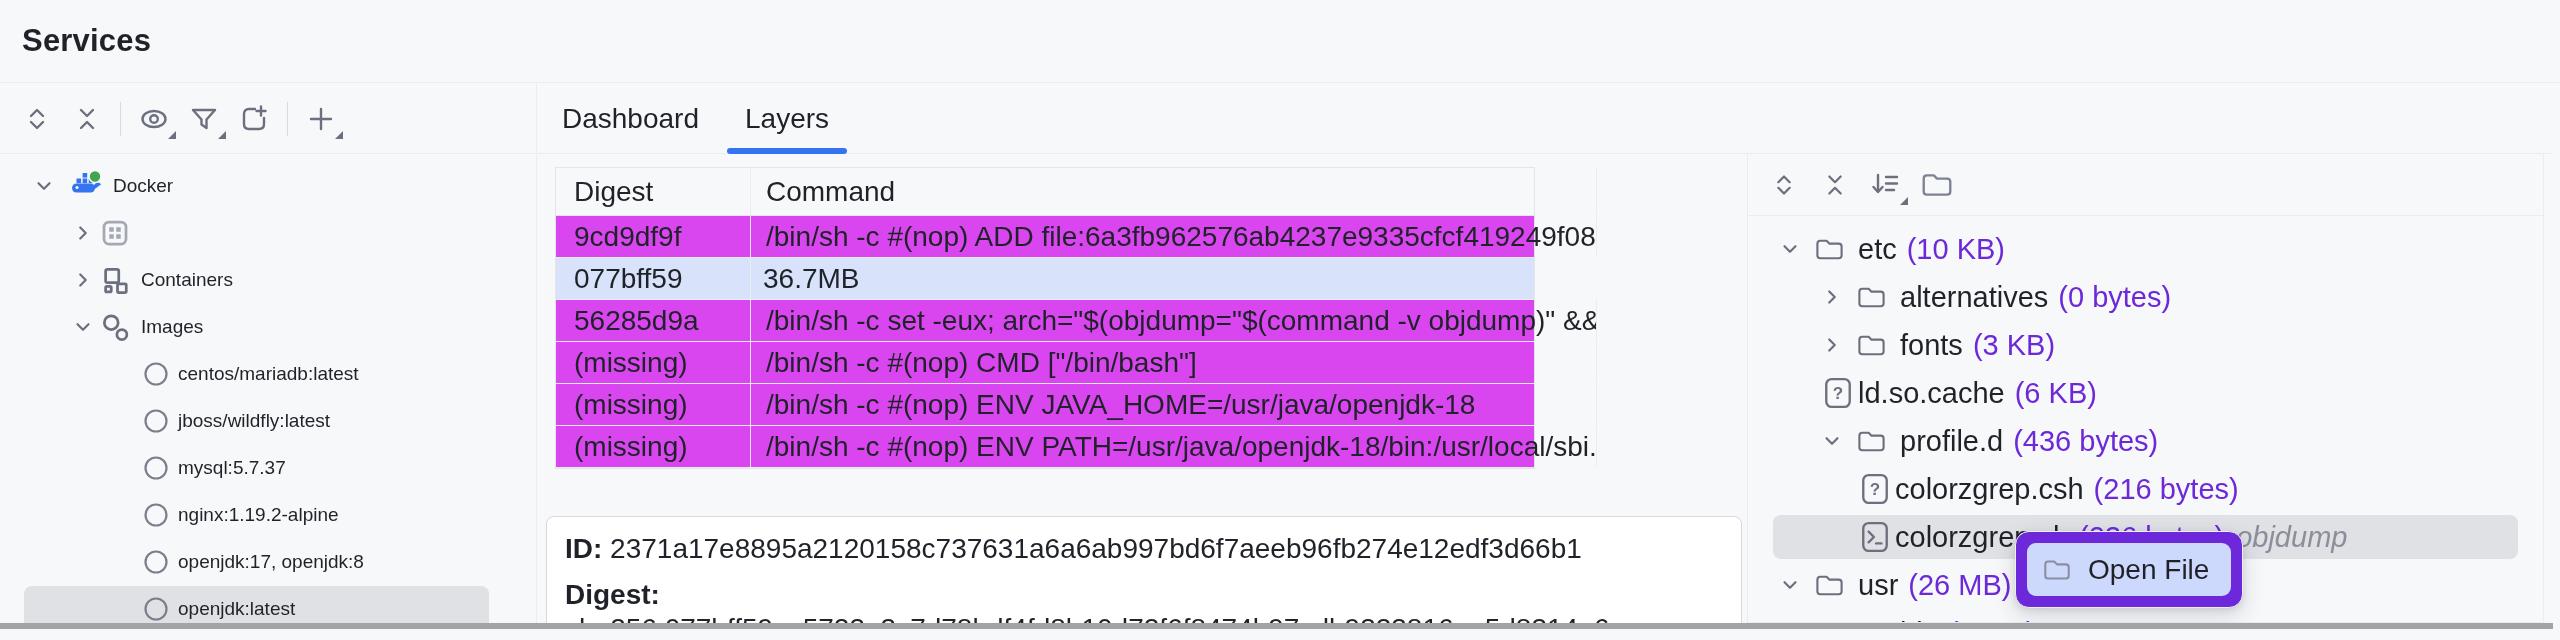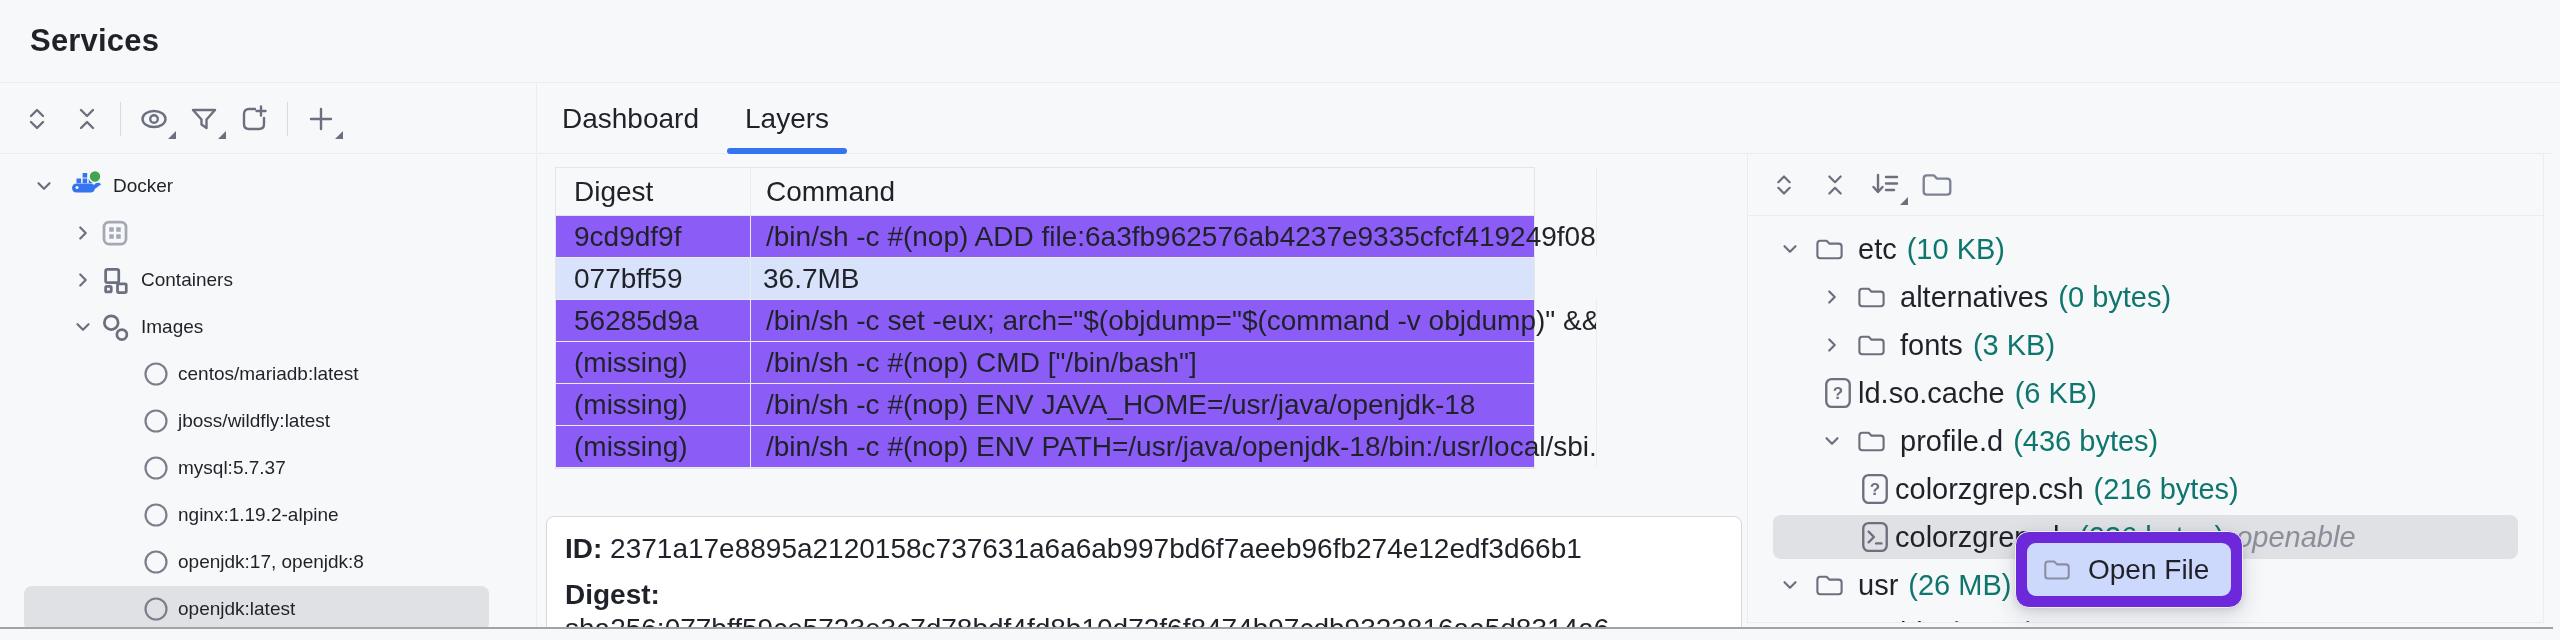--- a/index.html
+++ b/index.html
@@ -3,24 +3,24 @@
 <meta charset="utf-8">
 <style>
   * { margin:0; padding:0; box-sizing:border-box; }
   html,body { background:#e8eaed; }
   .page {
     position:relative; width:2560px; height:640px; background:#f7f8fa;
     font-family:"Liberation Sans","DejaVu Sans",sans-serif; color:#1f2228;
     overflow:hidden;
   }
   
-  .hdr { position:absolute; top:0; left:0; right:0; height:83px; border-bottom:1px solid #ebecf0; display:flex; align-items:center; padding-left:30px; }
+  .hdr { position:absolute; top:0; left:0; right:0; height:83px; border-bottom:1px solid #ebecf0; display:flex; align-items:center; padding-left:22px; }
   .hdr-title { font-size:31px; font-weight:bold; letter-spacing:.2px; }
   
-  .body { position:absolute; top:84px; left:0; right:7px; height:545px; background:#f7f8fa; border-bottom:2px solid #a3a3a3; overflow:hidden; }
+  .body { position:absolute; top:84px; left:0; right:7px; height:545px; background:#f7f8fa; border-bottom:6px solid #a3a3a3; overflow:hidden; }
   .subrow { position:absolute; top:0; left:0; right:0; height:70px; border-bottom:1px solid #ebecf0; }
   
   .ltoolbar { position:absolute; left:0; top:0; width:537px; height:70px; border-right:1px solid #ebecf0; display:flex; align-items:center; padding-left:20px; gap:16px; }
   .tbtn { width:34px; height:34px; display:flex; align-items:center; justify-content:center; }
   .tsep { width:1px; height:34px; background:#d9dbe0; }
   .dd { position:relative; }
   .dd::after { content:""; position:absolute; right:-5px; bottom:-3px; border-left:8px solid transparent; border-bottom:8px solid #6c707e; }
   
   .tabs { position:absolute; left:538px; top:0; height:70px; display:flex; align-items:center; padding-left:24px; gap:46px; }
   .tab { position:relative; height:70px; display:flex; align-items:center; font-size:28px; color:#1f2228; }
@@ -33,21 +33,21 @@
   .sel-gray { position:relative; }
   .sel-gray::before { content:""; position:absolute; left:24px; right:47px; top:1px; bottom:1px; background:#dfe1e5; border-radius:8px; }
   .trow > * { position:relative; }
   .ind0 { padding-left:33px; } .ind0 .chev { margin-right:12px; } .ind0 .nico { margin-right:10px; }
   .ind1 { padding-left:72px; } .ind1 .chev { margin-right:6px;  } .ind1 .nico { margin-right:11px; }
   .ind2 { padding-left:143px; } .ind2 .nico { margin-right:9px; }
   
   .midc { position:absolute; left:538px; top:71px; width:1209px; bottom:0; overflow:hidden; }
   .ltable { position:absolute; left:17px; top:12px; width:980px; background:#fff; border:1px solid #e3e5e9; }
   .thead { display:flex; height:48px; background:#f7f8fa; border-bottom:1px solid #e3e5e9; font-size:28px; color:#1f2228; }
-  .trowt { display:flex; height:42px; align-items:center; font-size:28px; border-bottom:1px solid #ebecf0; background:#8b5cf6; }
+  .trowt { display:flex; height:42px; align-items:center; font-size:28px; border-bottom:1px solid #ebecf0; background:#d946ef; }
   .trowt.sel { background:#d8e2fb; }
   .cell { height:100%; display:flex; align-items:center; overflow:hidden; white-space:nowrap; }
   .c-dig { width:195px; padding-left:18px; border-right:1px solid #ebecf0; flex:none; }
   .c-cmd { width:846px; padding-left:15px; border-right:1px solid #ebecf0; flex:none; }
   .c-size { flex:1; padding-left:12px; }
   
   .detail { position:absolute; left:8px; top:361px; width:1196px; height:183px; background:#fff; border:1px solid #d6d8de; border-radius:8px; padding:15px 18px 0 18px; font-size:28px; overflow:hidden; }
   .detail p { line-height:34px; white-space:nowrap; overflow:hidden; }
   .d-id { margin-bottom:12px; }
   .blb { font-weight:bold; }
@@ -55,21 +55,21 @@
   .rwrap { position:absolute; left:1747px; top:70px; width:797px; height:469px; border:1px solid #ebecf0; border-top:none; background:#f7f8fa; overflow:hidden; }
   .rtoolbar { height:62px; border-bottom:1px solid #ebecf0; display:flex; align-items:center; padding-left:19px; gap:17px; }
   .rtree { padding-top:9px; }
   .frow { height:48px; display:flex; align-items:center; font-size:29px; white-space:nowrap; position:relative; }
   .frow .chev { width:22px; height:22px; flex:none; display:flex; margin-right:13px; }
   .frow .fico { flex:none; display:flex; margin-right:13px; }
   .fl0 { padding-left:31px; }
   .fl1 { padding-left:73px; }
   .ff1 { padding-left:76px; } .ff1 .fico { margin-right:6px; }
   .ff2 { padding-left:113px; } .ff2 .fico { margin-right:6px; }
-  .fsize { color:#0f766e; margin-left:10px;text-align:center; }
+  .fsize { color:#6d28d9; margin-left:10px;text-align:center; }
   .fnote { color:#8c8f9b; font-style:italic; margin-left:12px; }
   .frow.fsel::before { content:""; position:absolute; left:25px; right:25px; top:2px; bottom:2px; background:#dfe1e5; border-radius:8px; }
   .frow > * { position:relative; }
   
   .popup { position:absolute; left:2015px; top:447px; width:228px; height:77px; background:#6d28d9; border:1px solid #eceef2; border-radius:14px; box-shadow:0 8px 22px rgba(30,35,50,.16), 0 2px 6px rgba(30,35,50,.10); z-index:50; padding:11px; }
   .popup-item { height:100%; background:#cdd9fc; border-radius:9px; display:flex; align-items:center; padding-left:15px; gap:16px; font-size:28px; color:#1f2228; }
   svg { display:block; }
 </style>
 </head>
 <body>
@@ -419,21 +419,21 @@
         <div class="frow ff2 fsel">
           <span class="fico">
               <svg width="28" height="32" viewBox="0 0 26 30" fill="none" stroke="#6c707e" stroke-width="2.2" stroke-linecap="round" stroke-linejoin="round">
                 <rect x="2" y="2" width="22" height="26" rx="5"></rect>
                 <polyline points="7,10 12,15 7,20"></polyline>
                 <path d="M14 21 h5"></path>
               </svg>
             </span>
           <span>colorzgrep.sh</span>
           <span class="fsize">(236 bytes)</span>
-          <span class="fnote">openable</span>
+          <span class="fnote">objdump</span>
         </div>
         <div class="frow fl0">
           <span class="chev">
               <svg width="22" height="22" viewBox="0 0 24 24" fill="none" stroke="#6c707e" stroke-width="2.4" stroke-linecap="round" stroke-linejoin="round">
                 <polyline points="6,9 12,15 18,9"></polyline>
               </svg>
             </span>
           <span class="fico">
               <svg width="31" height="31" viewBox="0 0 32 32" fill="none" stroke="#6c707e" stroke-width="2.2" stroke-linejoin="round">
                 <path d="M3.5 10 q0 -3 3 -3 h6.5 l3 3 h9.5 q3 0 3 3 v9 q0 3 -3 3 h-19 q-3 0 -3 -3 Z"></path>

